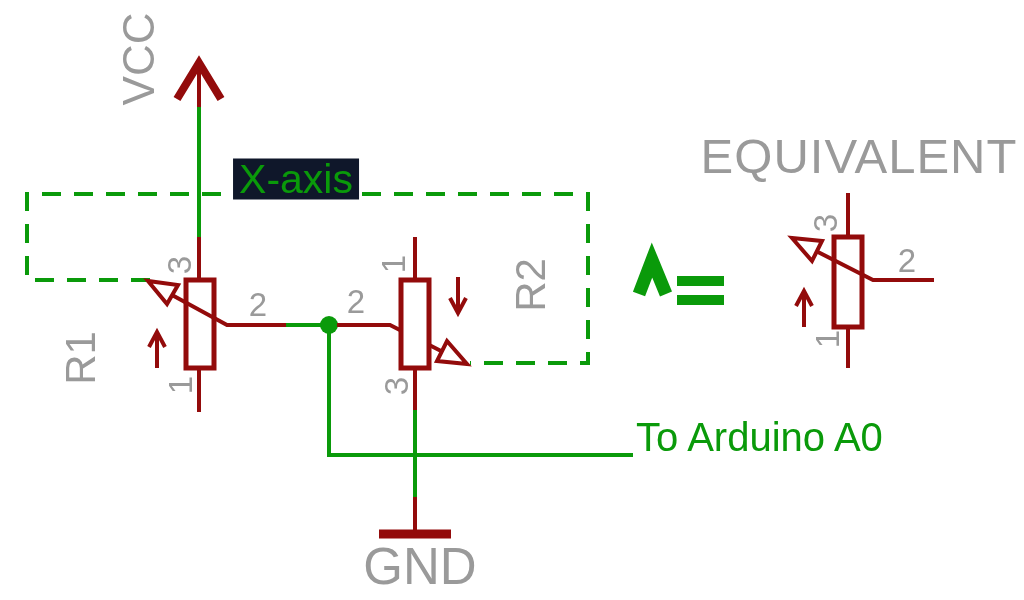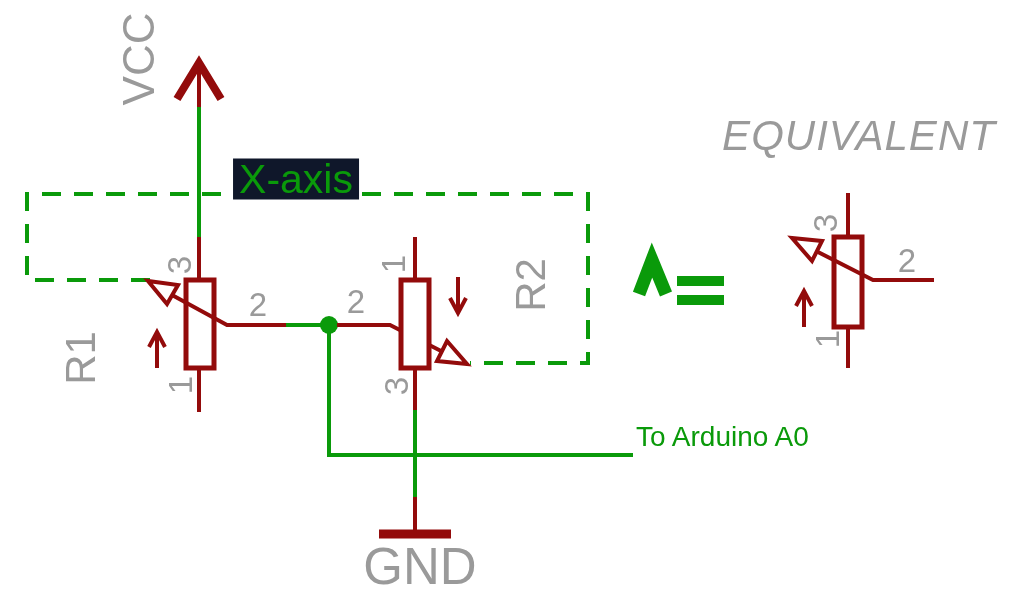--- a/index.html
+++ b/index.html
@@ -108,22 +108,22 @@
       <path class="pin" d="M848,327 V368"></path>
       <path class="pin" d="M816,251 L873,280 H934"></path>
       <polygon class="head" points="792,238 812,261 822,241"></polygon>
       <path class="pin" d="M804,327 V295 M796,306 L804,291 L812,306"></path>
     </g>
 
   </svg>
 
   <div class="t rot" style="left:139px; top:59px;  font-size:44px;">VCC</div>
   <div class="t green masked" style="left:296px; top:179px; font-size:41px;">X-axis</div>
-  <div class="t" style="left:859px; top:136px; font-size:42px; letter-spacing:1px;font-style:italic;">EQUIVALENT</div>
-  <div class="t green anchor-left" style="left:636px; top:437px; font-size:28px;">To Arduino A0</div>
+  <div class="t" style="left:859px; top:156px; font-size:49px; letter-spacing:1px;">EQUIVALENT</div>
+  <div class="t green anchor-left" style="left:636px; top:437px; font-size:40px;">To Arduino A0</div>
   <div class="t" style="left:420px; top:566px; font-size:51px;">GND</div>
 
   <div class="t rot" style="left:81px;  top:358px; font-size:42px;">R1</div>
   <div class="t rot" style="left:531px; top:285px; font-size:42px;">R2</div>
 
   <div class="t rot" style="left:179px; top:265px; font-size:33px;">3</div>
   <div class="t rot" style="left:180px; top:385px; font-size:33px;">1</div>
   <div class="t" style="left:258px; top:304px; font-size:33px;">2</div>
 
   <div class="t" style="left:356px; top:301px; font-size:33px;">2</div>

